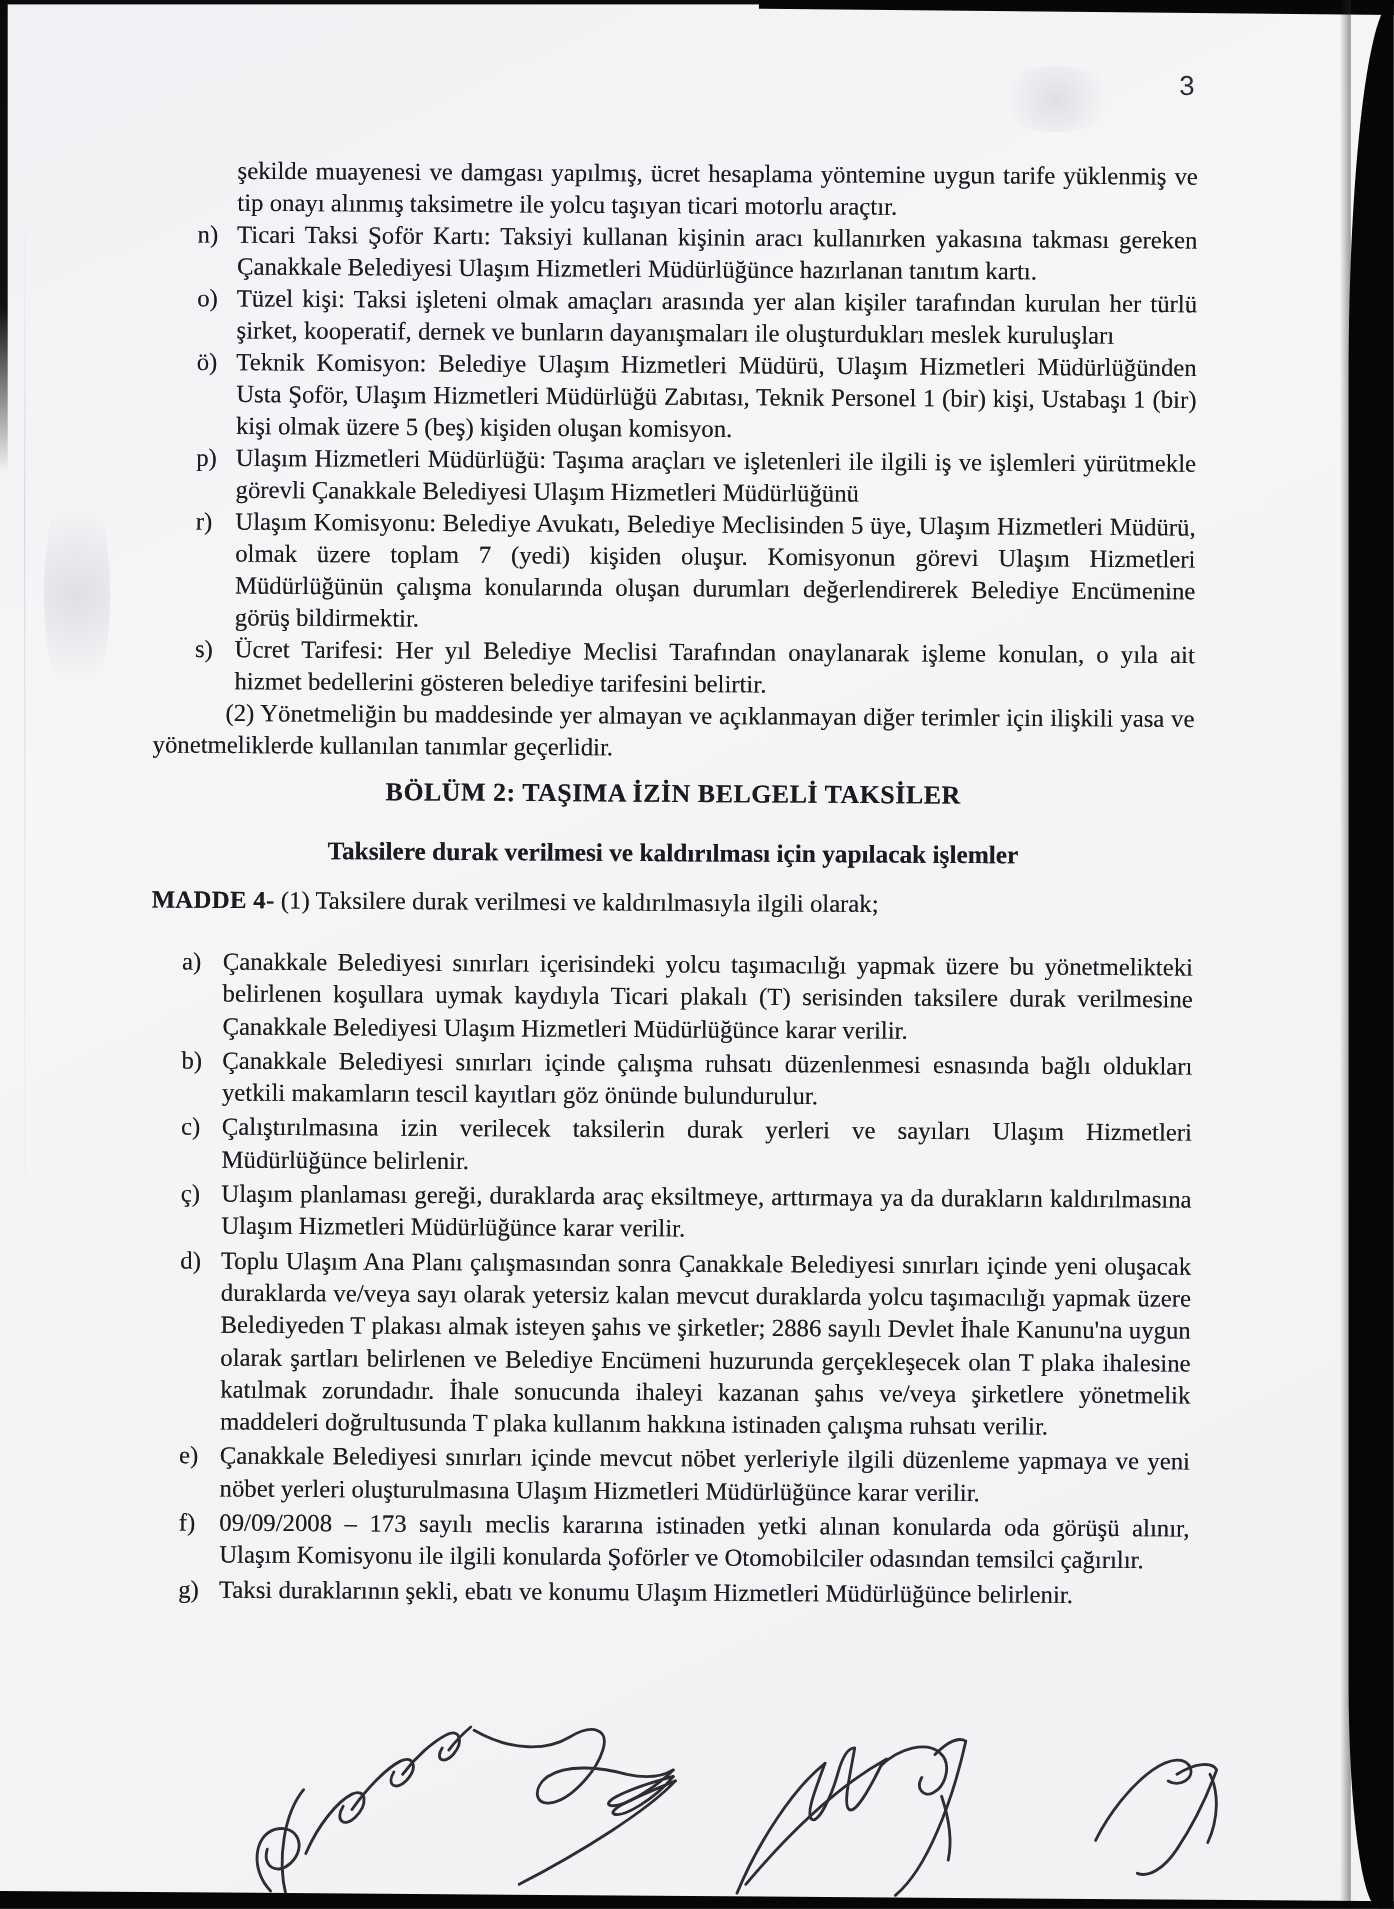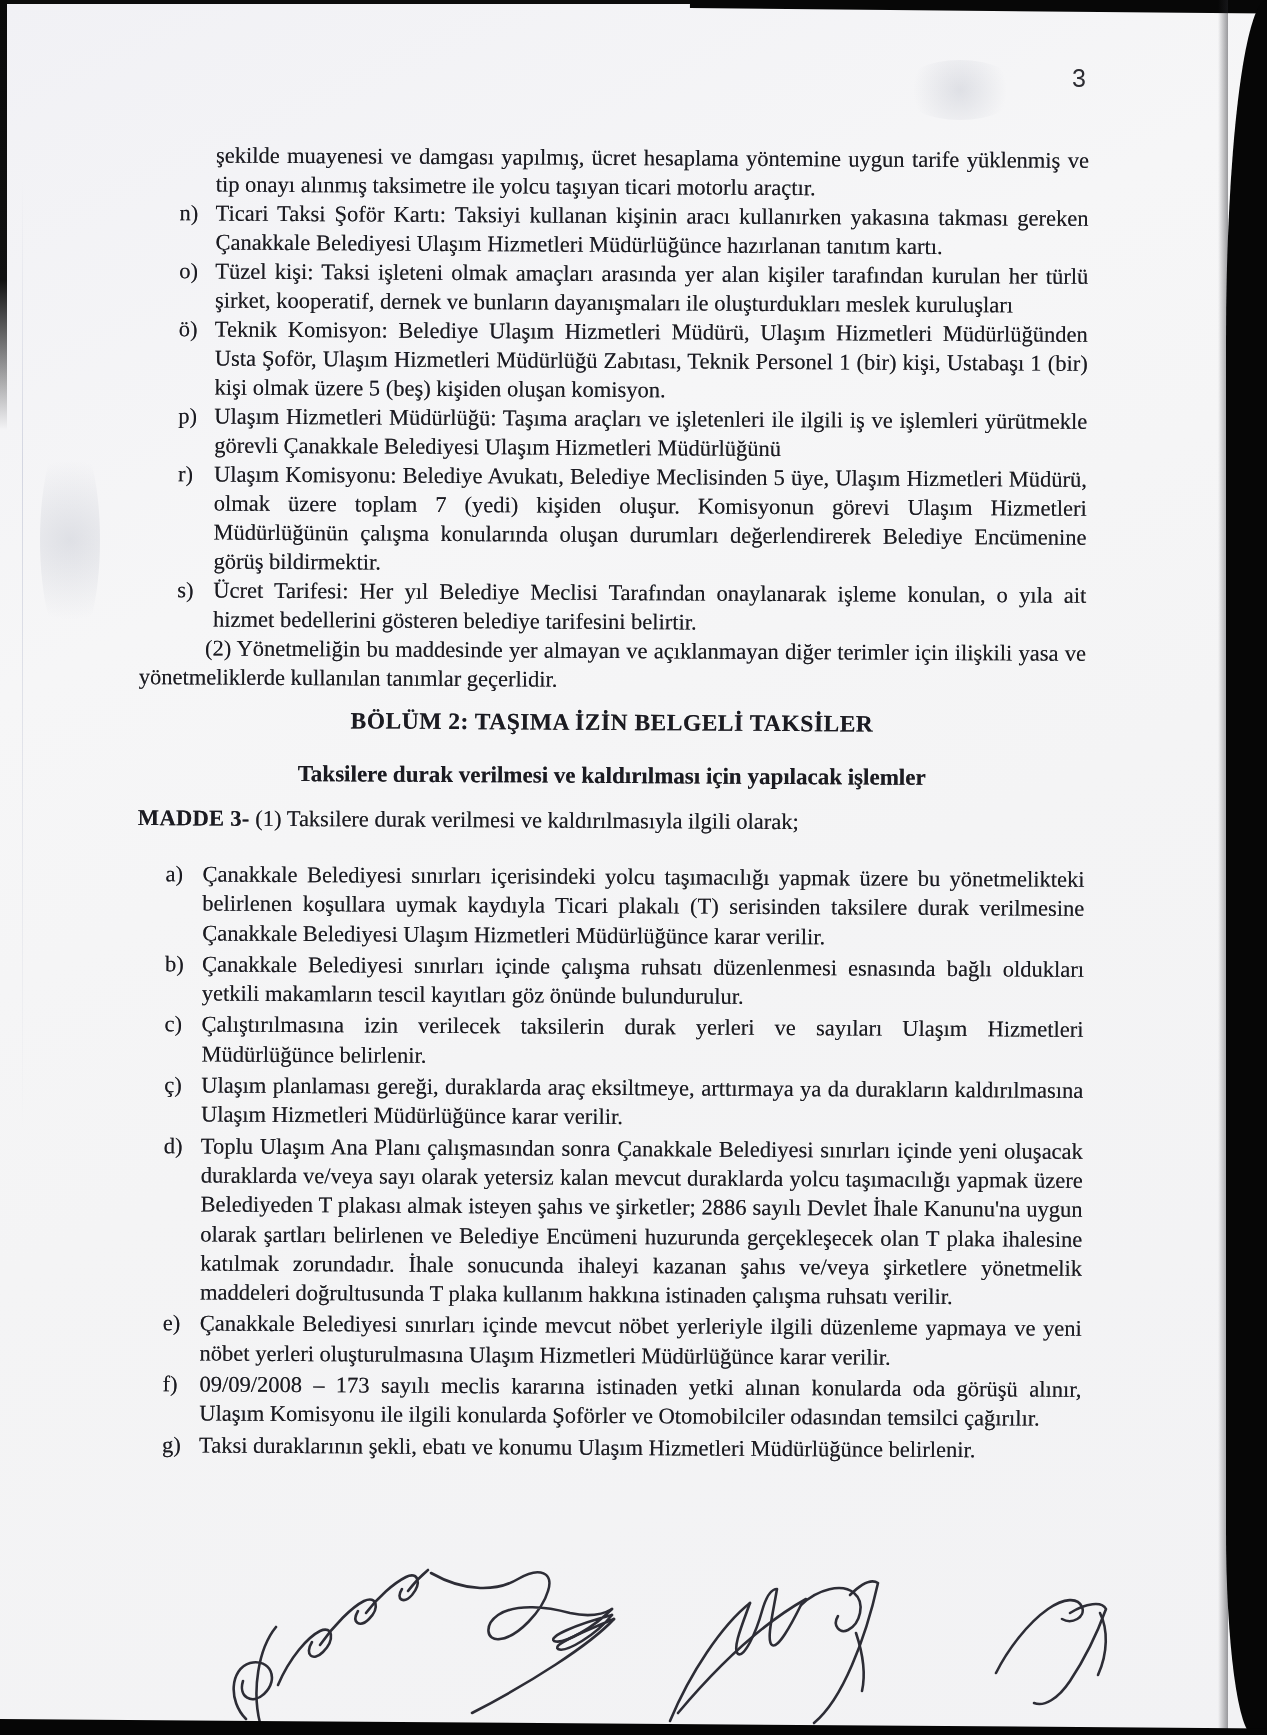--- a/index.html
+++ b/index.html
@@ -89,21 +89,21 @@
       <span class="marker">s)</span>
       <span>Ücret Tarifesi: Her yıl Belediye Meclisi Tarafından onaylanarak işleme konulan, o yıla ait hizmet bedellerini gösteren belediye tarifesini belirtir.</span>
     </li>
   </ul>
 
   <p class="closing">(2) Yönetmeliğin bu maddesinde yer almayan ve açıklanmayan diğer terimler için ilişkili yasa ve yönetmeliklerde kullanılan tanımlar geçerlidir.</p>
 
   <h1 class="section-heading">BÖLÜM 2: TAŞIMA İZİN BELGELİ TAKSİLER</h1>
   <h2 class="section-subheading">Taksilere durak verilmesi ve kaldırılması için yapılacak işlemler</h2>
 
-  <p class="madde"><span class="madde-label">MADDE 3-</span><span> (1) Taksilere durak verilmesi ve kaldırılmasıyla ilgili olarak;</span></p>
+  <p class="madde"><span class="madde-label">MADDE 4-</span><span> (1) Taksilere durak verilmesi ve kaldırılmasıyla ilgili olarak;</span></p>
 
   <ul class="itemlist">
     <li>
       <span class="marker">a)</span>
       <span>Çanakkale Belediyesi sınırları içerisindeki yolcu taşımacılığı yapmak üzere bu yönetmelikteki belirlenen koşullara uymak kaydıyla Ticari plakalı (T) serisinden taksilere durak verilmesine Çanakkale Belediyesi Ulaşım Hizmetleri Müdürlüğünce karar verilir.</span>
     </li>
     <li>
       <span class="marker">b)</span>
       <span>Çanakkale Belediyesi sınırları içinde çalışma ruhsatı düzenlenmesi esnasında bağlı oldukları yetkili makamların tescil kayıtları göz önünde bulundurulur.</span>
     </li>

